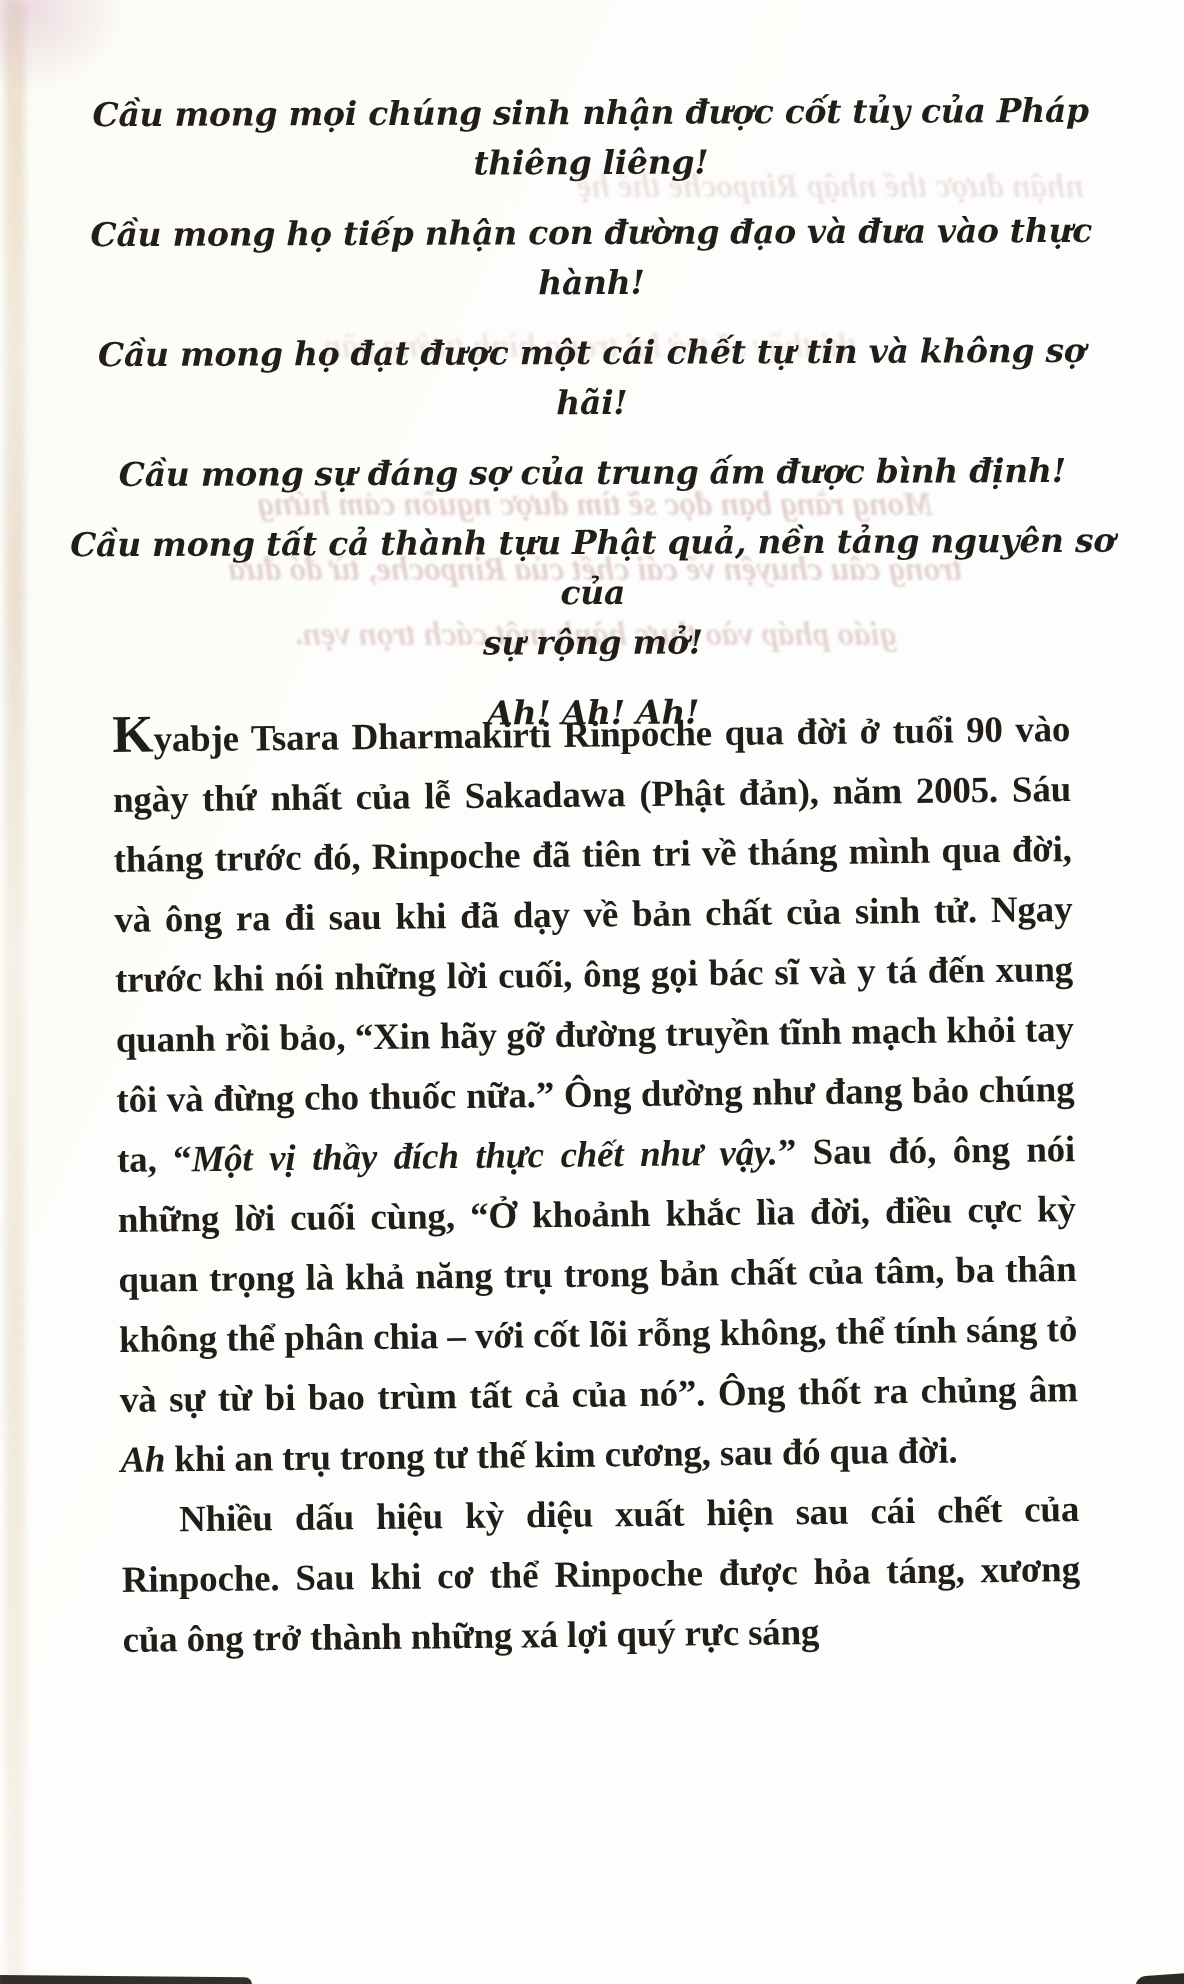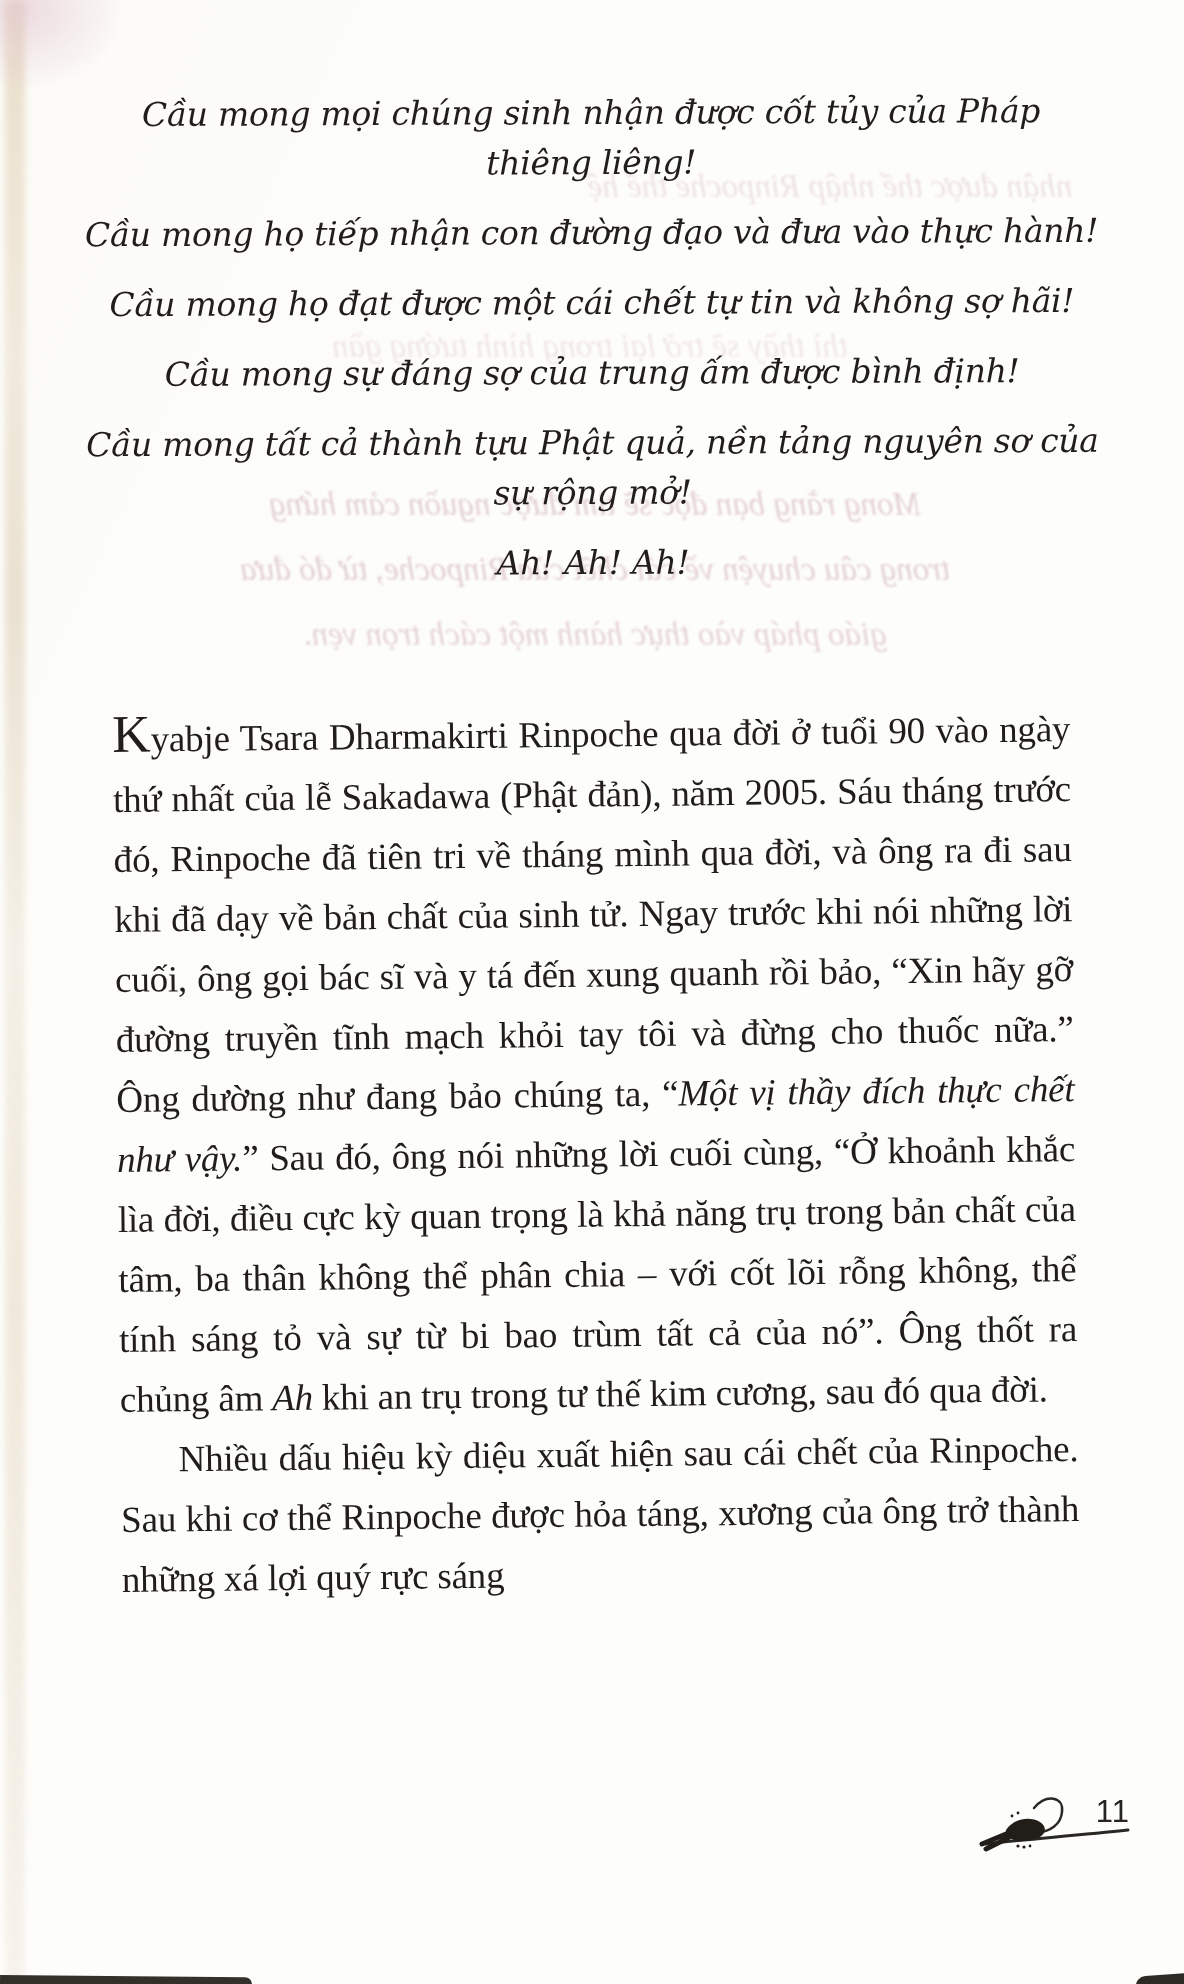--- a/index.html
+++ b/index.html
@@ -4,20 +4,21 @@
 <style>
   html,body{margin:0;padding:0;background:#e9e9e9;}
   .page{
     position:relative;
     width:1184px;height:1984px;
     margin:0 auto;
     background:linear-gradient(115deg,#fcfbf7 0%,#fdfdfb 40%,#fdfdfc 100%);
     overflow:hidden;
     font-family:"Liberation Serif",serif;
     color:#211d1a;
+    font-weight:bold;
   }
   
   .edge-band{
     position:absolute;left:5px;top:0;width:20px;height:100%;
     background:linear-gradient(to bottom,
       rgba(213,189,150,.45) 0%,rgba(213,189,150,.28) 18%,
       rgba(205,182,146,.38) 30%,rgba(213,189,150,.18) 48%,
       rgba(213,189,150,.30) 66%,rgba(213,189,150,.15) 100%);
     filter:blur(3px);
   }
@@ -118,36 +119,17 @@
       <div class="stanza">
         <div>Ah! Ah! Ah!</div>
       </div>
     </section>
 
   <section class="body-text">
       <p class="para"><span class="initial">K</span><span>yabje Tsara Dharmakirti Rinpoche qua đời ở tuổi 90 vào ngày thứ nhất của lễ Sakadawa (Phật đản), năm 2005. Sáu tháng trước đó, Rinpoche đã tiên tri về tháng mình qua đời, và ông ra đi sau khi đã dạy về bản chất của sinh tử. Ngay trước khi nói những lời cuối, ông gọi bác sĩ và y tá đến xung quanh rồi bảo, “Xin hãy gỡ đường truyền tĩnh mạch khỏi tay tôi và đừng cho thuốc nữa.” Ông dường như đang bảo chúng ta, “</span><span class="it">Một vị thầy đích thực chết như vậy.</span><span>” Sau đó, ông nói những lời cuối cùng, “Ở khoảnh khắc lìa đời, điều cực kỳ quan trọng là khả năng trụ trong bản chất của tâm, ba thân không thể phân chia – với cốt lõi rỗng không, thể tính sáng tỏ và sự từ bi bao trùm tất cả của nó”. Ông thốt ra chủng âm </span><span class="it">Ah</span><span> khi an trụ trong tư thế kim cương, sau đó qua đời.</span></p>
       <p class="para indent"><span>Nhiều dấu hiệu kỳ diệu xuất hiện sau cái chết của Rinpoche. Sau khi cơ thể Rinpoche được hỏa táng, xương của ông trở thành những xá lợi quý rực sáng</span></p>
     </section>
 
-  <div class="footer">
-    <svg width="160" height="64" viewBox="0 0 160 64">
-
-      <path d="M14,52 C44,48 100,44 156,38" stroke="#2b2823" stroke-width="3" fill="none" stroke-linecap="round"></path>
-
-      <path d="M62,16 C74,2 92,4 90,20 C89,32 78,40 66,40" stroke="#2b2823" stroke-width="2.5" fill="none" stroke-linecap="round"></path>
-
-      <path d="M34,38 C42,26 58,24 68,30 C76,35 74,44 63,47 C50,51 38,48 33,44 Z" fill="#211e1a"></path>
-
-      <path d="M34,42 L10,52 M36,46 L14,57" stroke="#211e1a" stroke-width="5" stroke-linecap="round" fill="none"></path>
-
-      <circle cx="46" cy="54" r="1.6" fill="#211e1a"></circle>
-      <circle cx="52" cy="55" r="1.6" fill="#211e1a"></circle>
-      <circle cx="58" cy="54" r="1.4" fill="#211e1a"></circle>
-      <circle cx="40" cy="24" r="1.4" fill="#211e1a"></circle>
-      <circle cx="46" cy="21" r="1.4" fill="#211e1a"></circle>
-    </svg>
-    <span class="page-num">11</span>
-  </div>
 
   <div class="bottom-sliver-left"></div>
   <div class="bottom-sliver-right"></div>
 
 </div>
 
 </body></html>

